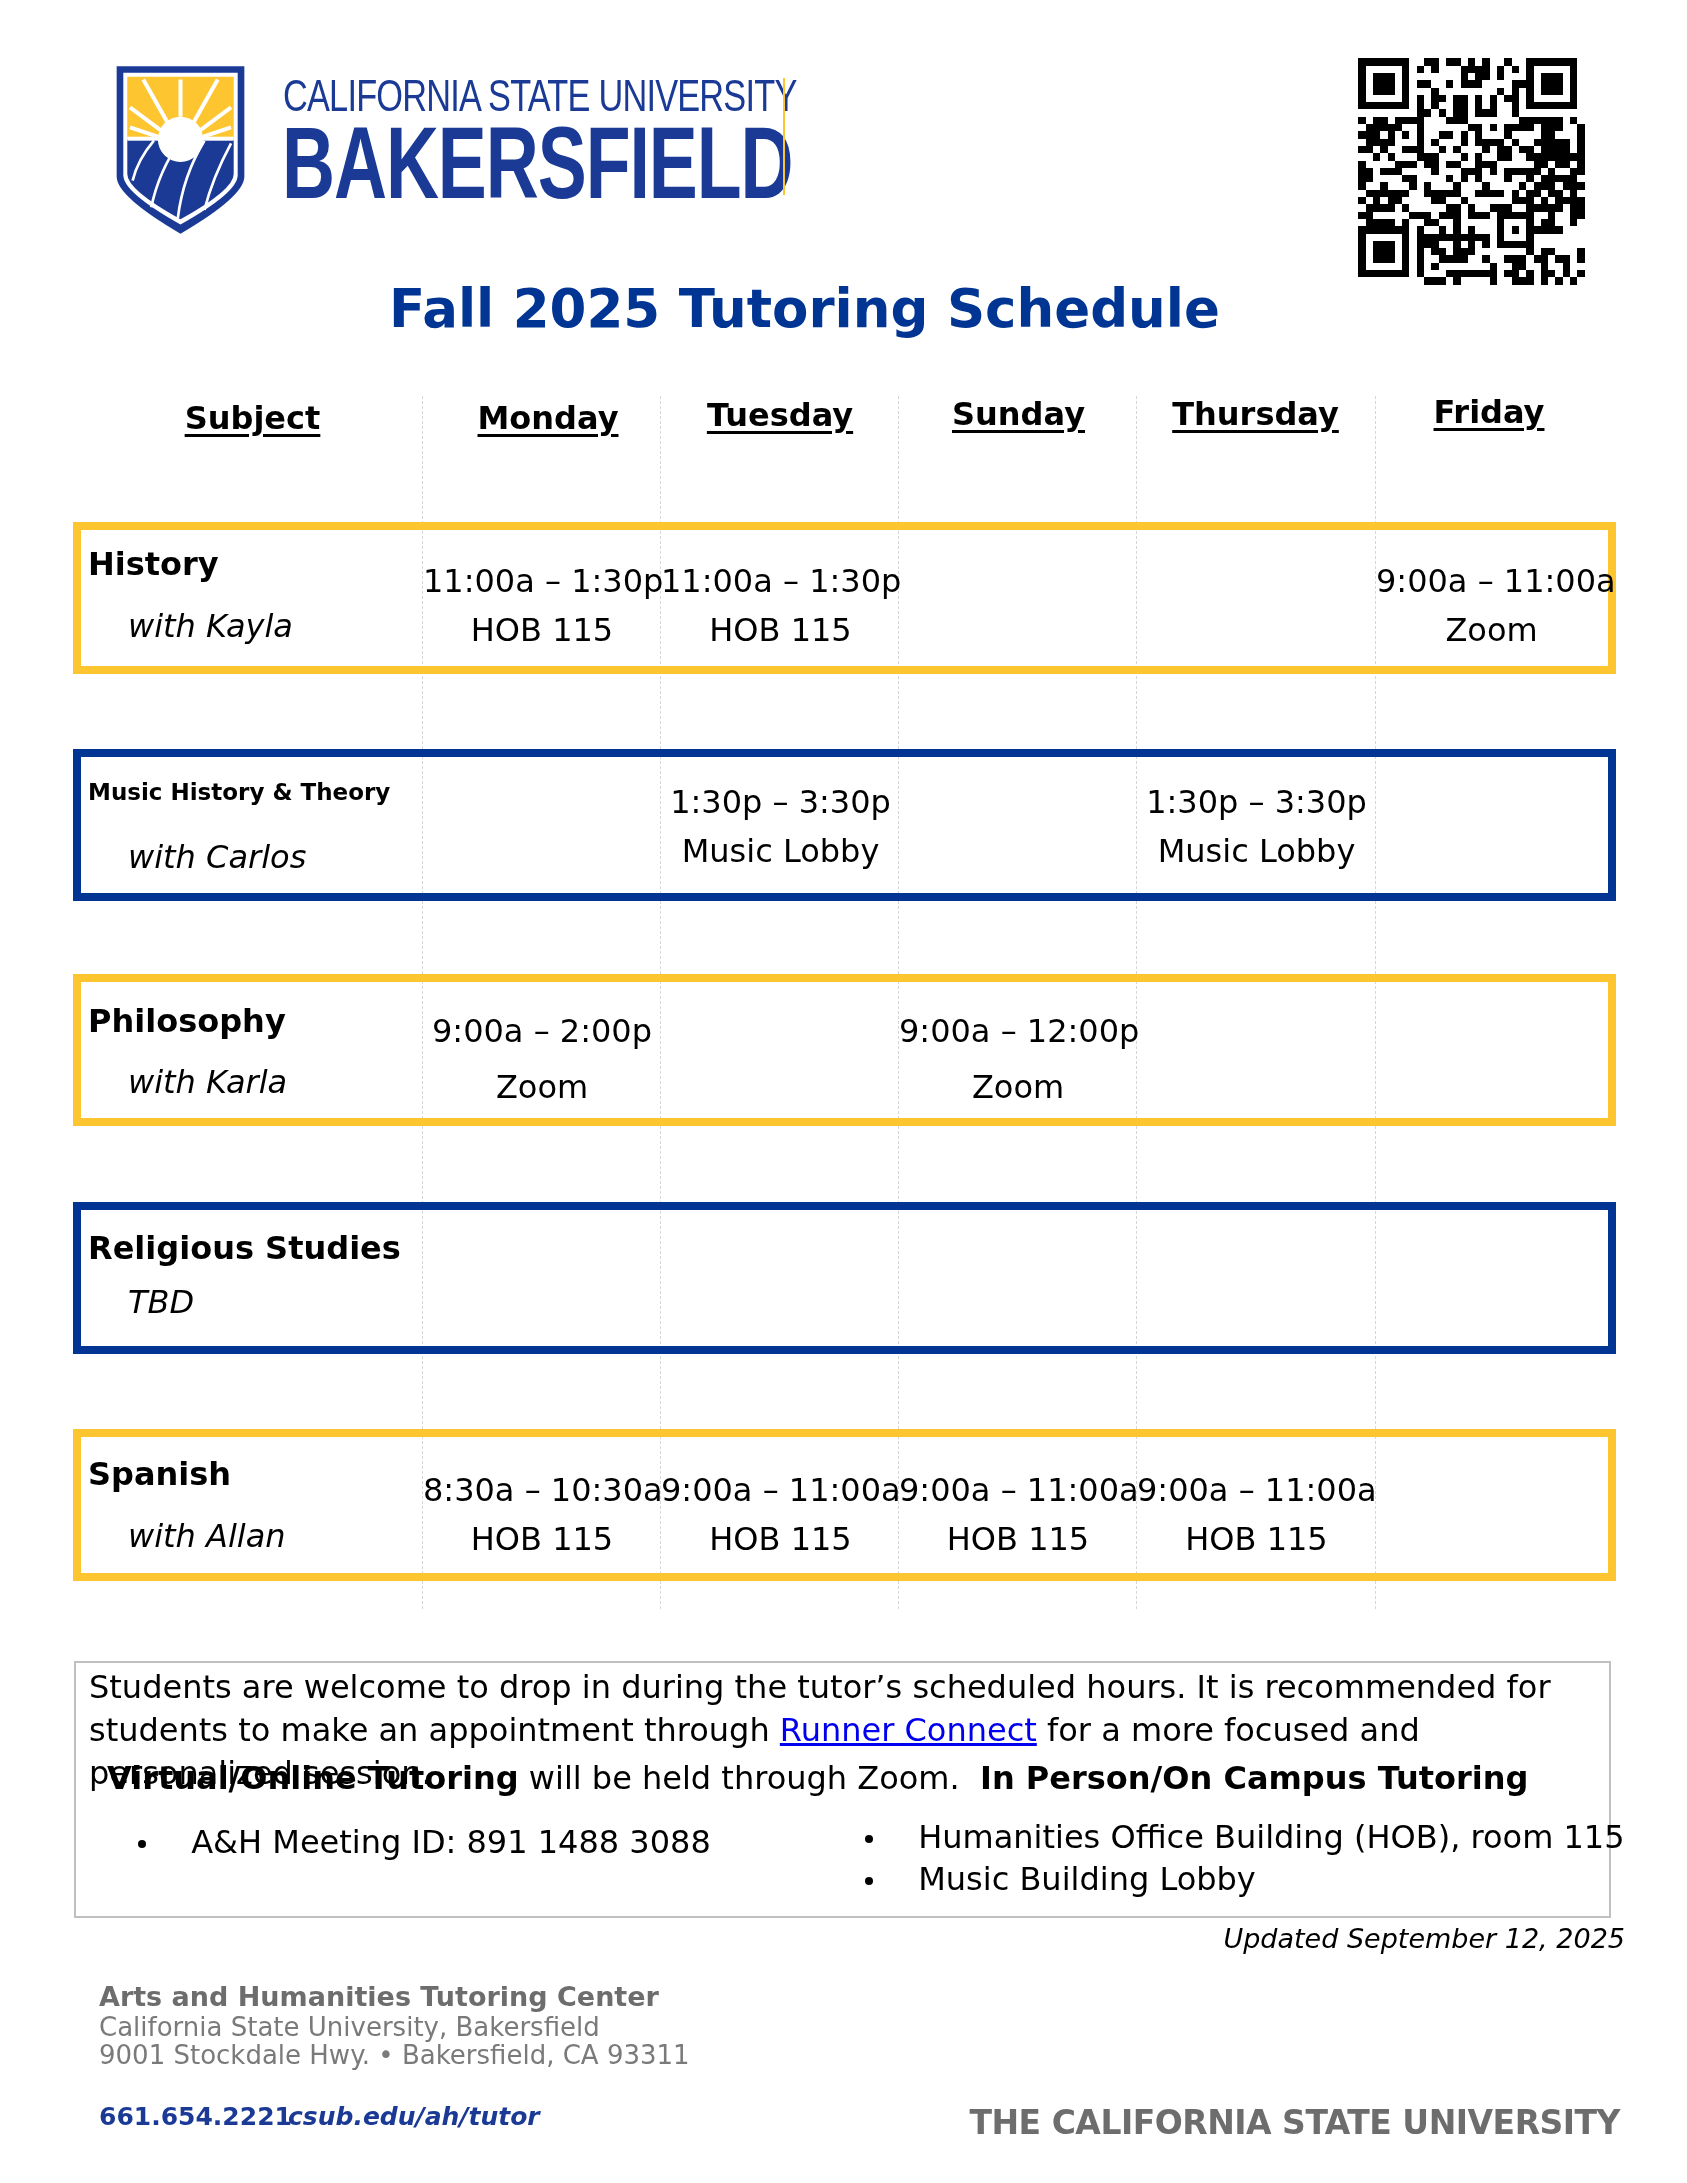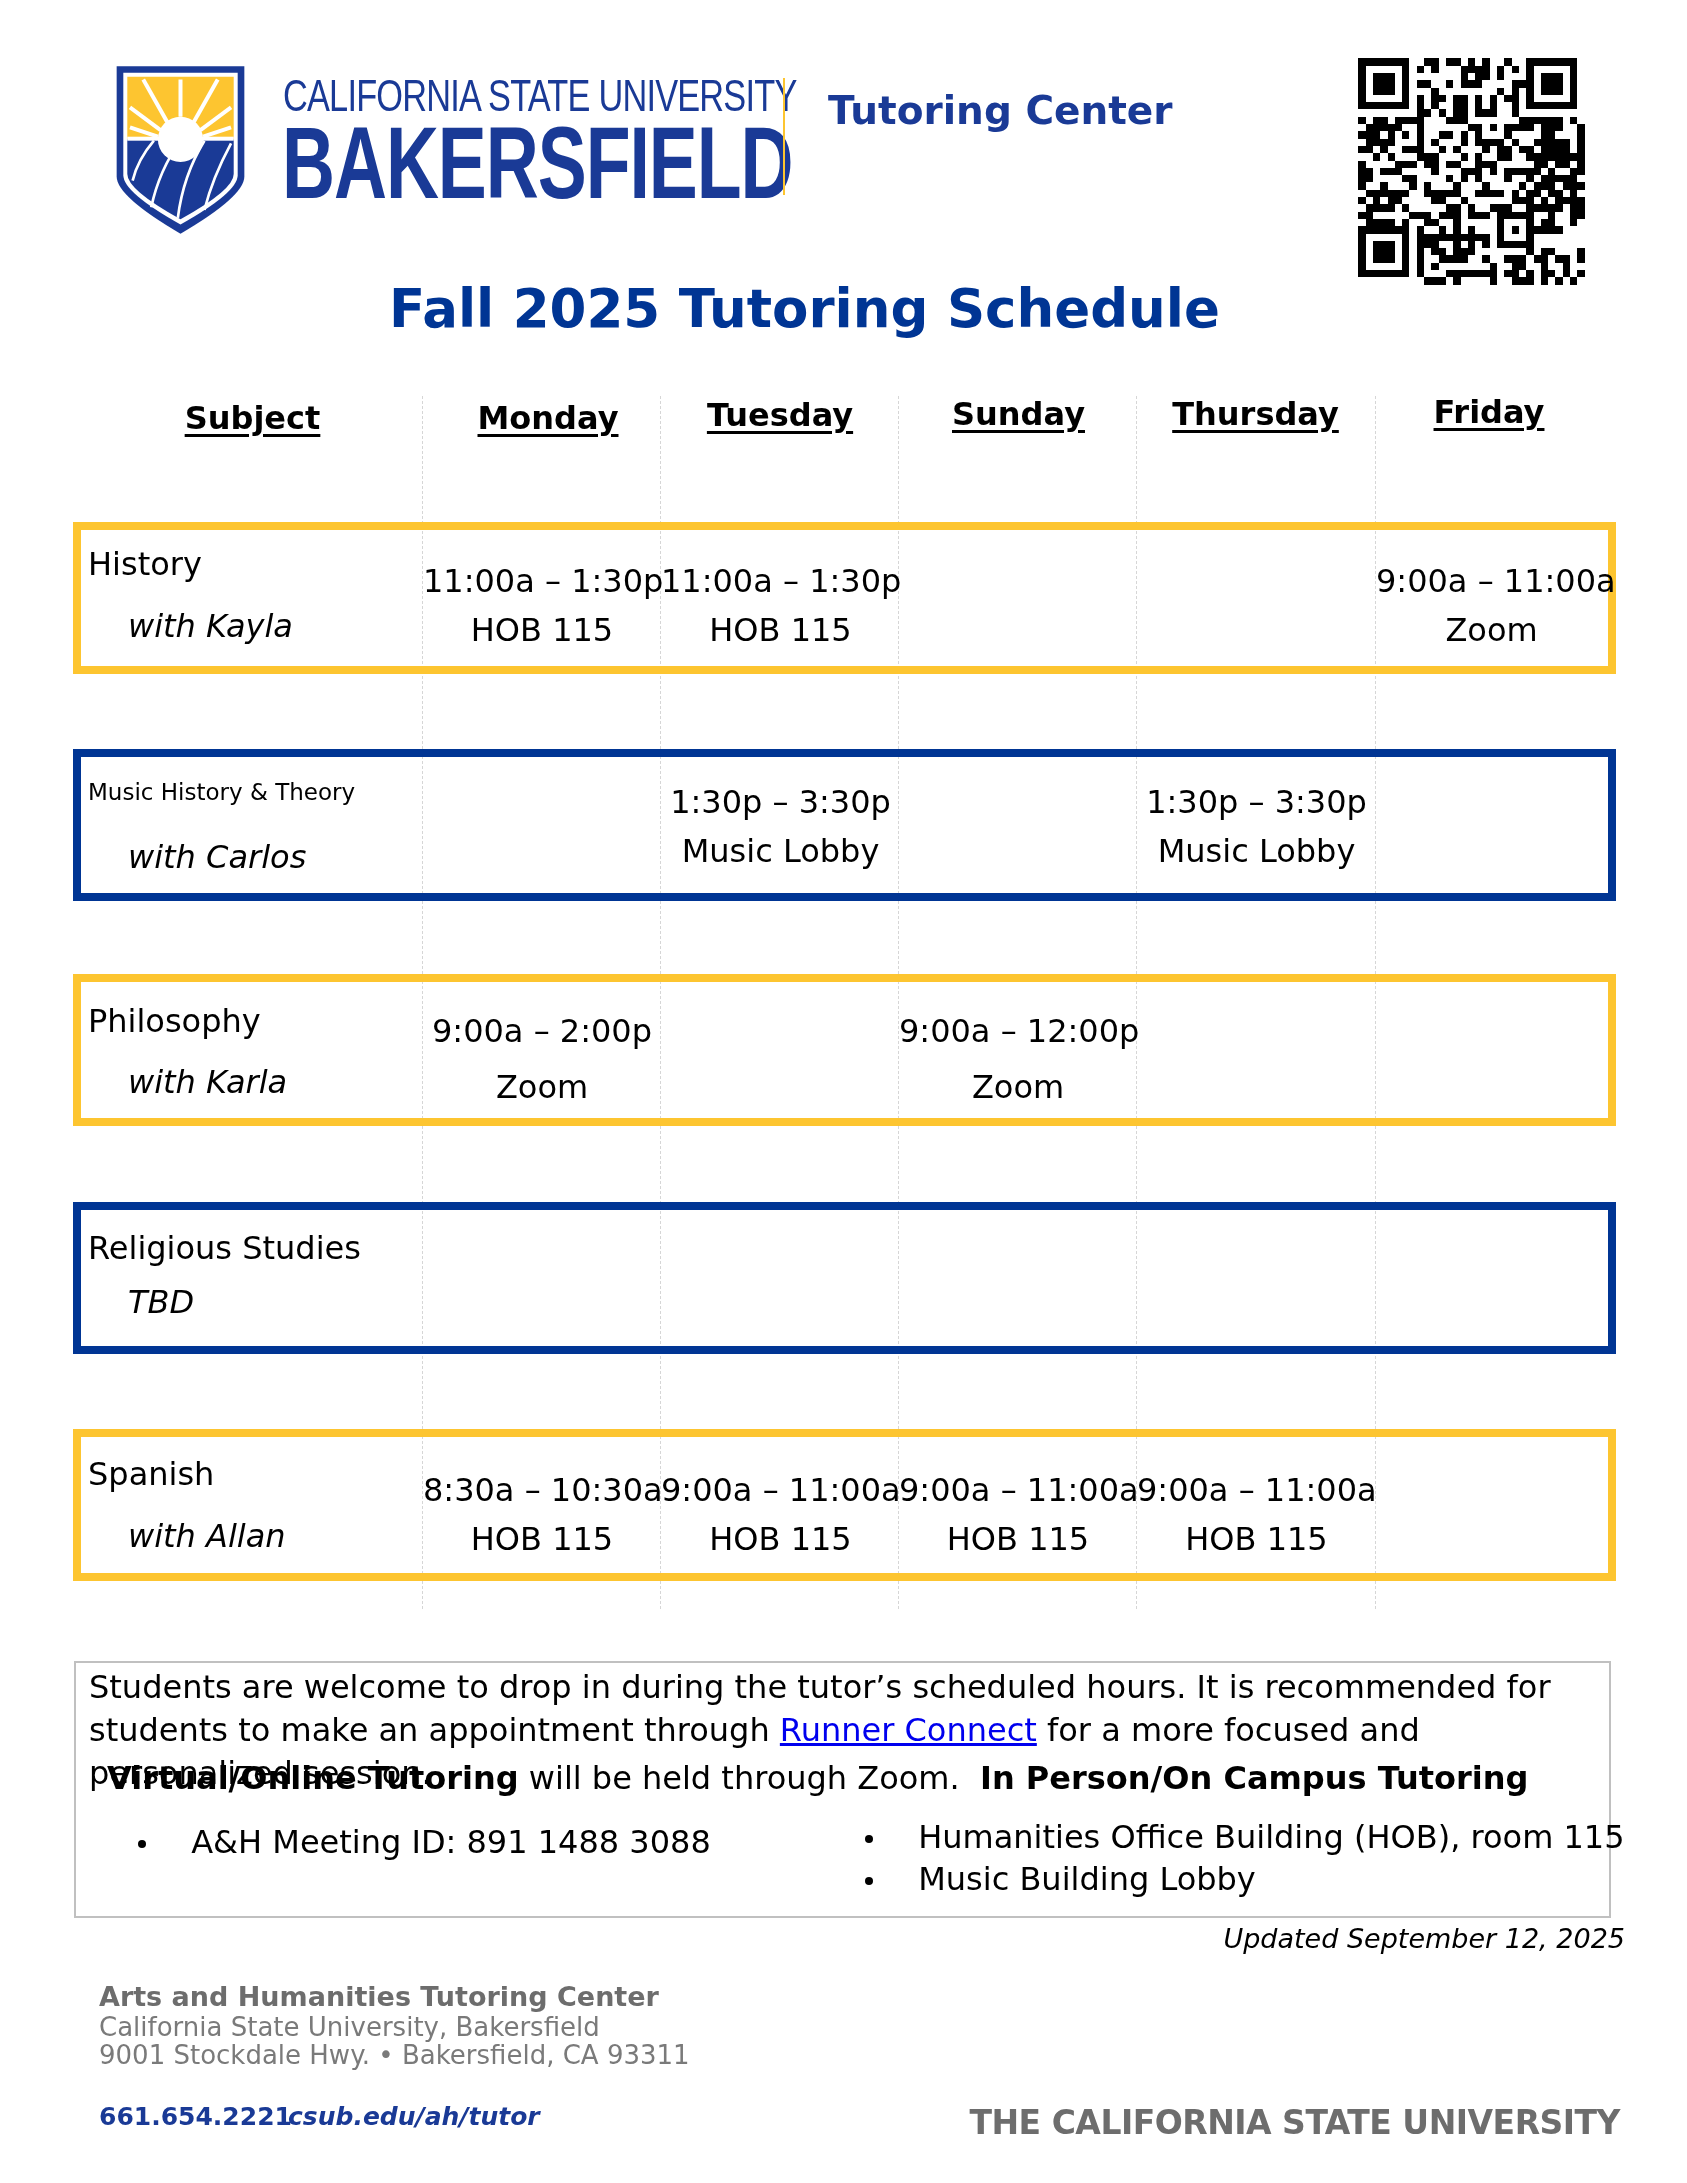--- a/index.html
+++ b/index.html
@@ -22,21 +22,21 @@
   
   .vline { top:396px; height:1213px; width:0; border-left:1.5px dashed #d6d6d6; }
 
   .col-head { top:396px; font-size:32px; font-weight:bold; text-decoration:underline; text-underline-offset:5.1px; text-decoration-thickness:2.6px; text-align:center; white-space:nowrap; }
 
   
   .row-box { left:73px; width:1527px; height:136px; border:8.7px solid; }
   .gold { border-color:#fdc530; }
   .navy { border-color:#003594; }
 
-  .subj { position:absolute; left:88px; font-size:32px; font-weight:normal; white-space:nowrap; }
+  .subj { position:absolute; left:88px; font-size:32px; font-weight:bold; white-space:nowrap; }
   .subj.small { font-size:23px; }
   .tutor { position:absolute; left:80px; font-size:32px; font-style:italic; white-space:nowrap;margin-left:48px; }
   .cell { position:absolute; text-align:center; font-size:32px; line-height:49px; white-space:nowrap; }
 
   
   .info { left:74px; top:1661px; width:1537px; height:257px; border:2.1px solid #c0c0c0; box-sizing:border-box; }
   .info-p { left:89px; top:1666px; width:1512px; font-size:32px; line-height:43px; }
   .link { color:#0000ee; text-decoration:underline; }
   .vt { left:107px; top:1759px; font-size:32px; white-space:nowrap; }
   .ip { left:980px; top:1759px; font-size:32px; font-weight:bold; white-space:nowrap; }
@@ -76,21 +76,20 @@
     <path d="M30 58 Q18 72 14 88"></path>
     <path d="M50 58 Q34 80 28 108"></path>
     <path d="M68 58 Q52 84 48 116"></path>
     <path d="M88 60 Q74 86 68 110"></path>
   </g>
 </svg>
 <div class="abs csu-line">CALIFORNIA STATE UNIVERSITY</div>
 <div class="abs bak-line">BAKERSFIELD</div>
 <div class="abs logo-div"></div>
 <div class="abs ah-title">
-  <div>Tutoring Center</div>
 </div>
 
 <svg class="abs qr" viewBox="0 0 33 33" shape-rendering="crispEdges">
   <rect width="33" height="33" fill="#fff"></rect>
   <g fill="#000">
 
     <rect x="1" y="1" width="7" height="7"></rect>
       <rect x="2" y="2" width="5" height="5" fill="#fff"></rect>
       <rect x="3" y="3" width="3" height="3"></rect>
     <rect x="24" y="1" width="7" height="7"></rect>

